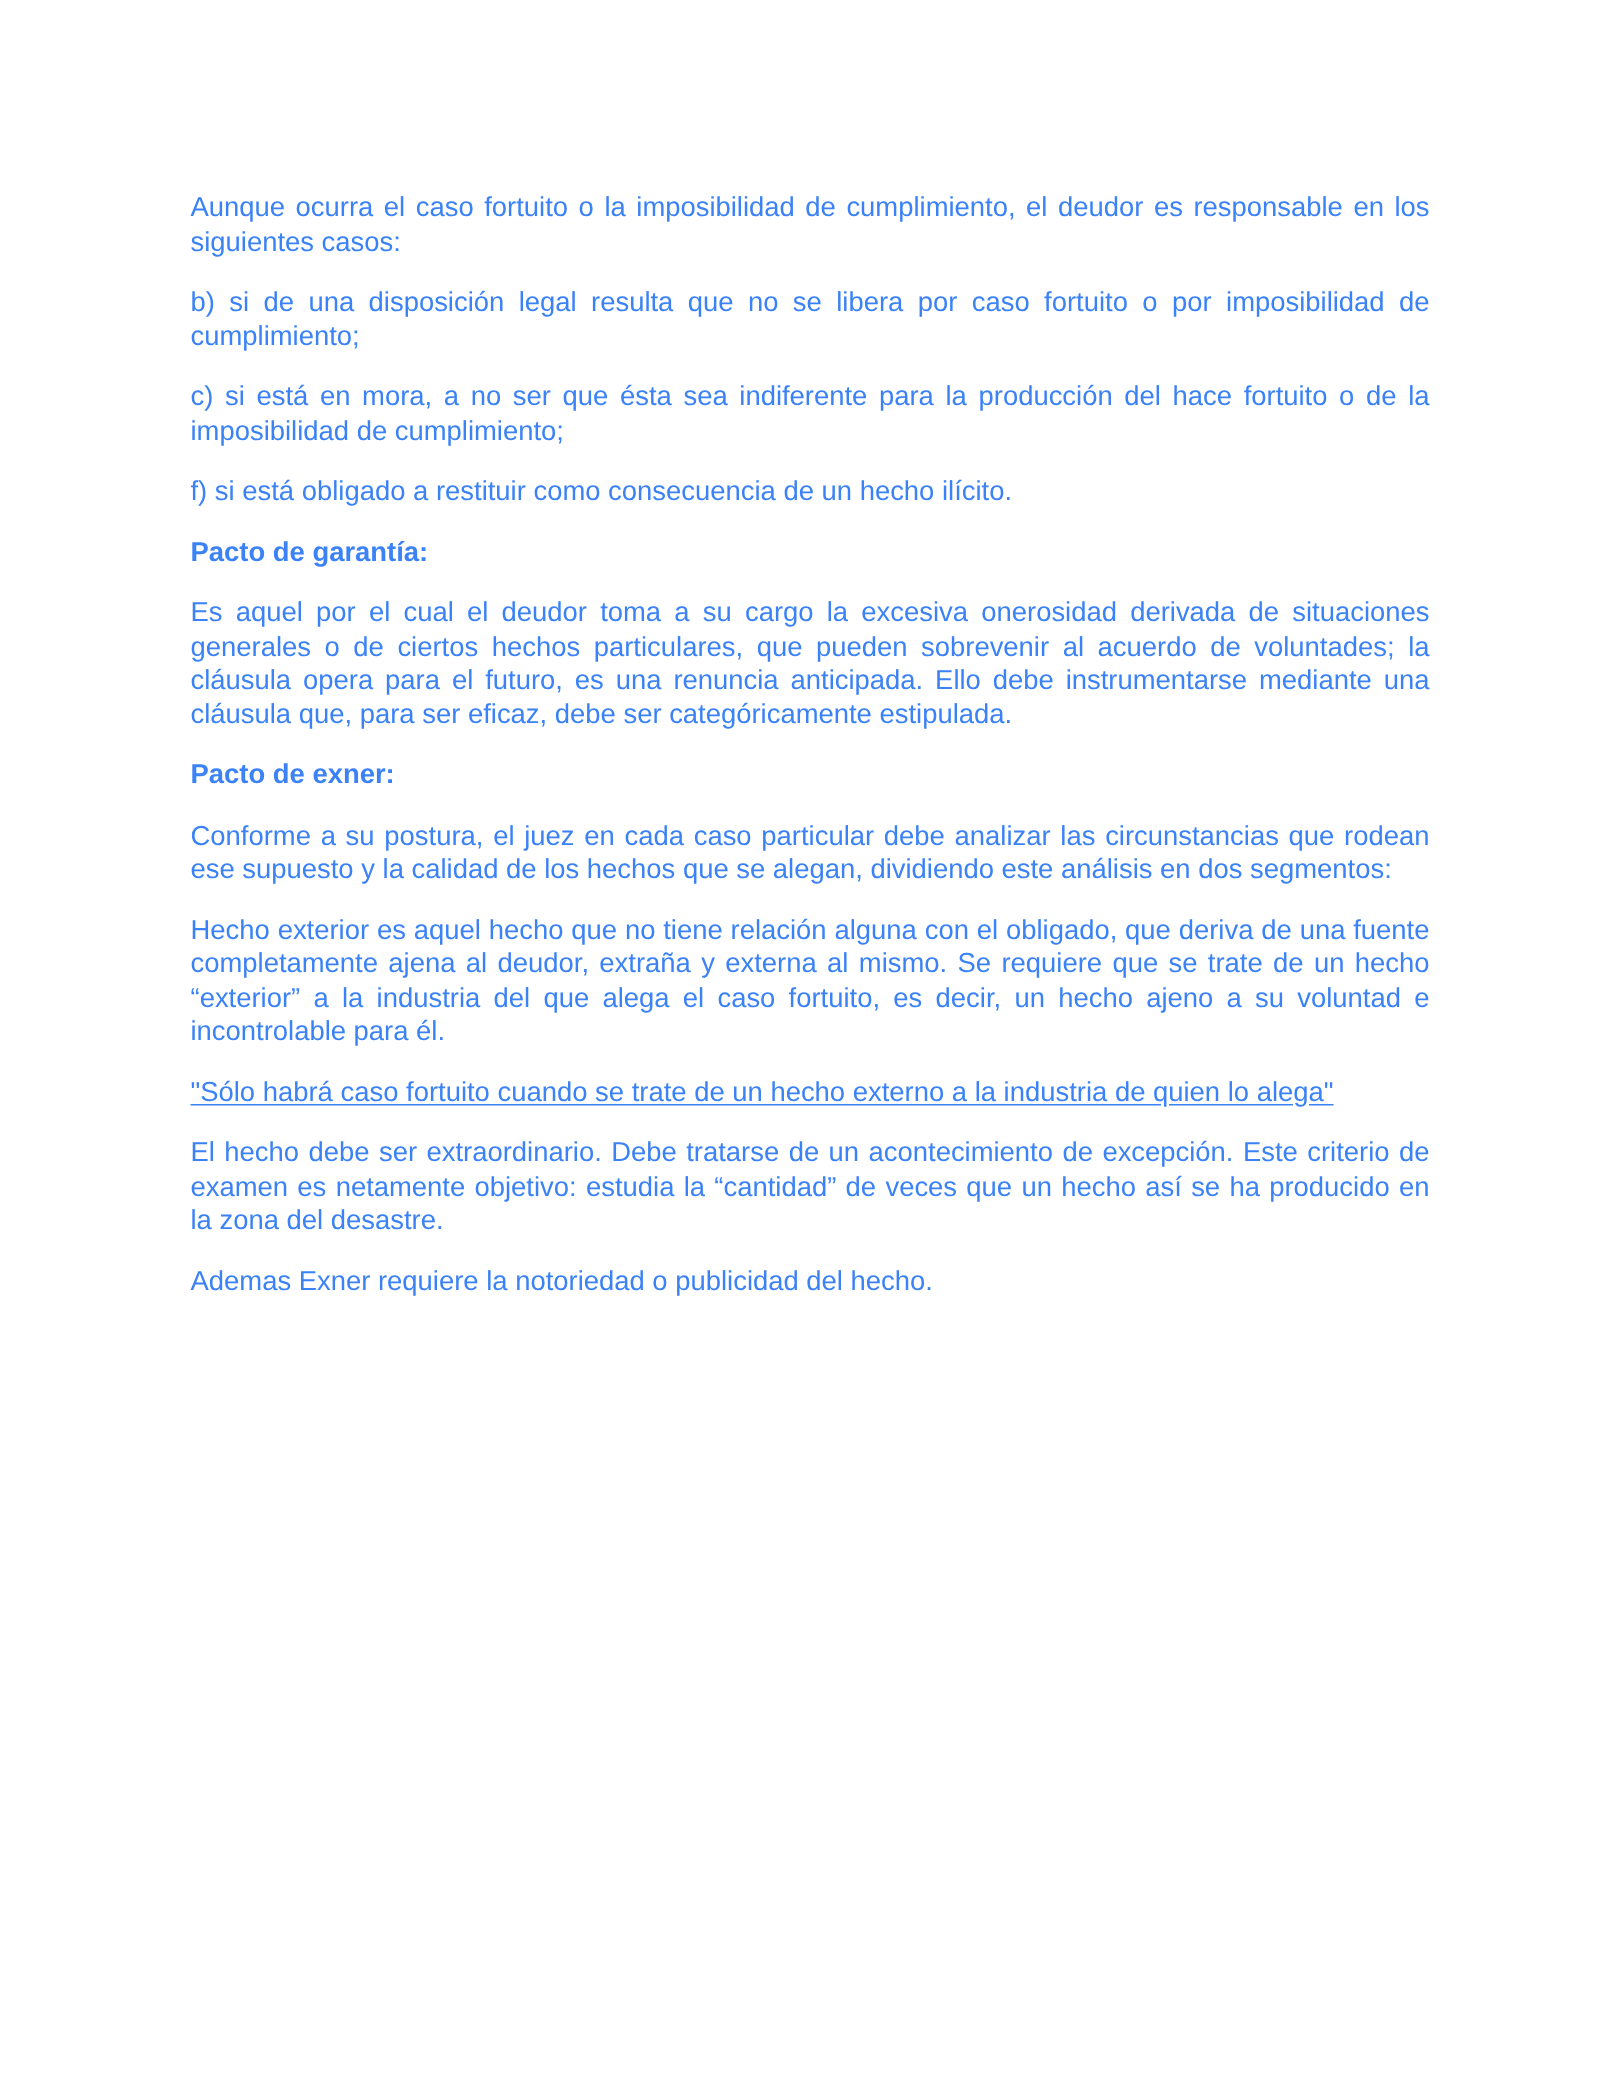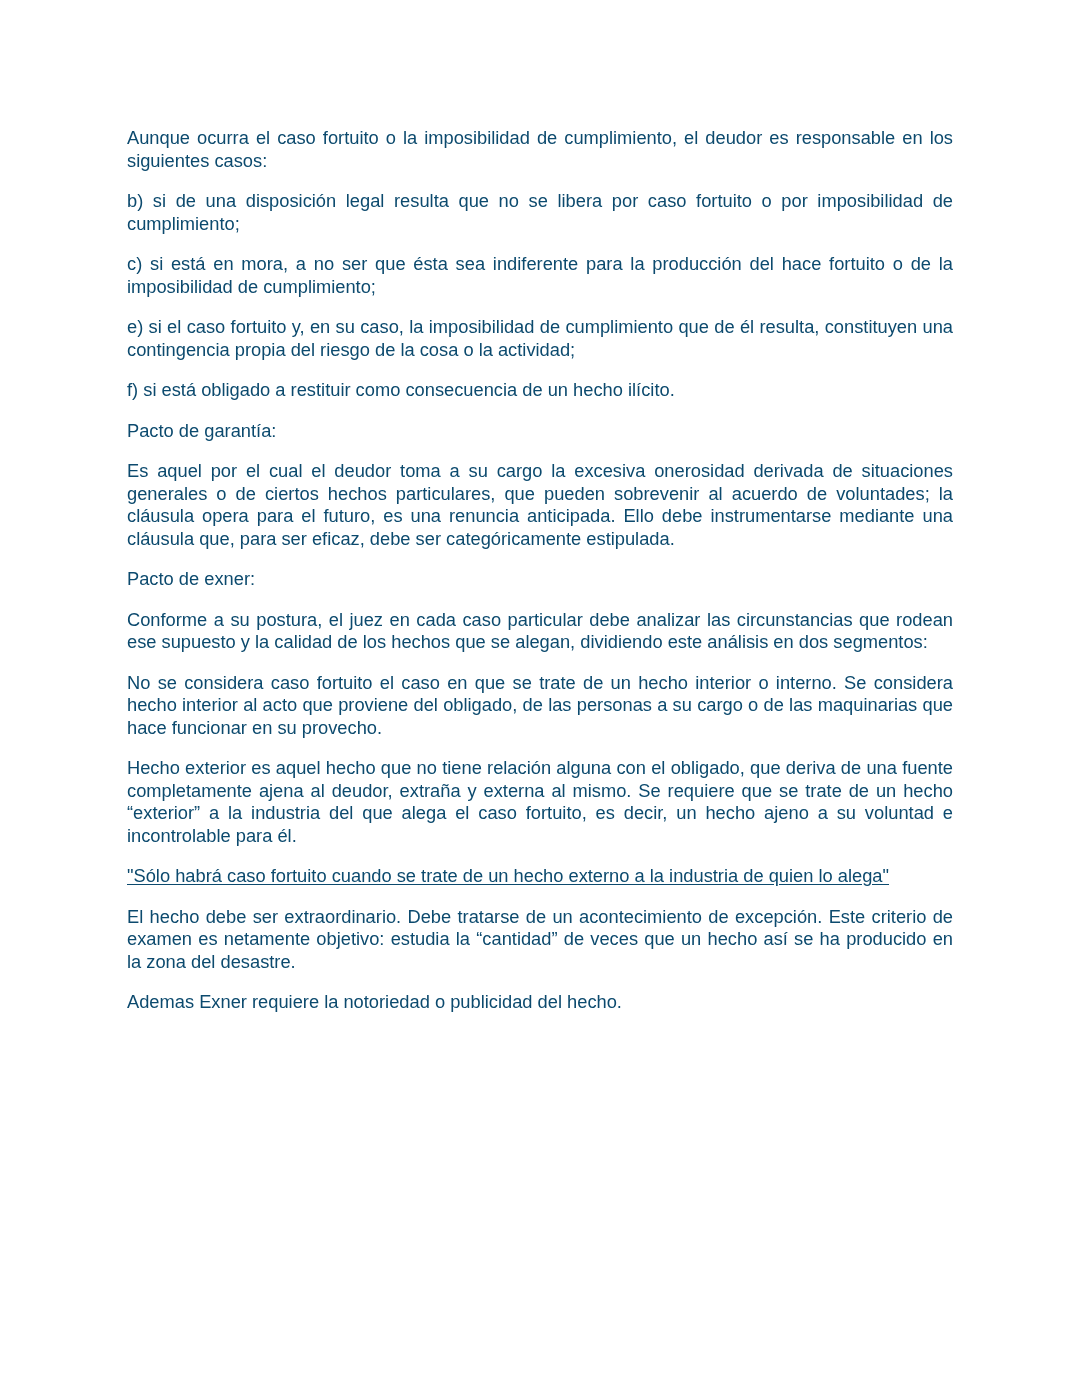--- a/index.html
+++ b/index.html
@@ -14,53 +14,51 @@
       overflow: hidden;
     }
     .page {
       position: absolute;
       left: 127px;
       top: 127px;
       width: 826px;
       font-family: "Liberation Sans", sans-serif;
       font-size: 18.3px;
       line-height: 22.5px;
-      color: #0c4a6e;
+      color: #3b82f6;
     }
     .para {
       margin: 0 0 18px 0;
       text-align: justify;
     }
     .heading {
       margin: 0 0 18px 0;
-      font-weight: normal;
+      font-weight: bold;
     }
     .quote {
       margin: 0 0 18px 0;
       text-decoration: underline;
       text-underline-offset: 2px;
     }
   </style>
 </head>
 <body>
 
 <div class="page">
   <p class="para">Aunque ocurra el caso fortuito o la imposibilidad de cumplimiento, el deudor es responsable en los siguientes casos:</p>
 
   <p class="para">b) si de una disposición legal resulta que no se libera por caso fortuito o por imposibilidad de cumplimiento;</p>
   <p class="para">c) si está en mora, a no ser que ésta sea indiferente para la producción del hace fortuito o de la imposibilidad de cumplimiento;</p>
-  <p class="para">e) si el caso fortuito y, en su caso, la imposibilidad de cumplimiento que de él resulta, constituyen una contingencia propia del riesgo de la cosa o la actividad;</p>
   <p class="para">f) si está obligado a restituir como consecuencia de un hecho ilícito.</p>
 
   <p class="heading">Pacto de garantía:</p>
   <p class="para">Es aquel por el cual el deudor toma a su cargo la excesiva onerosidad derivada de situaciones generales o de ciertos hechos particulares, que pueden sobrevenir al acuerdo de voluntades; la cláusula opera para el futuro, es una renuncia anticipada. Ello debe instrumentarse mediante una cláusula que, para ser eficaz, debe ser categóricamente estipulada.</p>
 
   <p class="heading">Pacto de exner:</p>
   <p class="para">Conforme a su postura, el juez en cada caso particular debe analizar las circunstancias que rodean ese supuesto y la calidad de los hechos que se alegan, dividiendo este análisis en dos segmentos:</p>
-  <p class="para">No se considera caso fortuito el caso en que se trate de un hecho interior o interno. Se considera hecho interior al acto que proviene del obligado, de las personas a su cargo o de las maquinarias que hace funcionar en su provecho.</p>
   <p class="para">Hecho exterior es aquel hecho que no tiene relación alguna con el obligado, que deriva de una fuente completamente ajena al deudor, extraña y externa al mismo. Se requiere que se trate de un hecho “exterior” a la industria del que alega el caso fortuito, es decir, un hecho ajeno a su voluntad e incontrolable para él.</p>
 
   <p class="quote">"Sólo habrá caso fortuito cuando se trate de un hecho externo a la industria de quien lo alega"</p>
 
   <p class="para">El hecho debe ser extraordinario. Debe tratarse de un acontecimiento de excepción. Este criterio de examen es netamente objetivo: estudia la “cantidad” de veces que un hecho así se ha producido en la zona del desastre.</p>
   <p class="para">Ademas Exner requiere la notoriedad o publicidad del hecho.</p>
 
 </div>
 
 </body></html>

